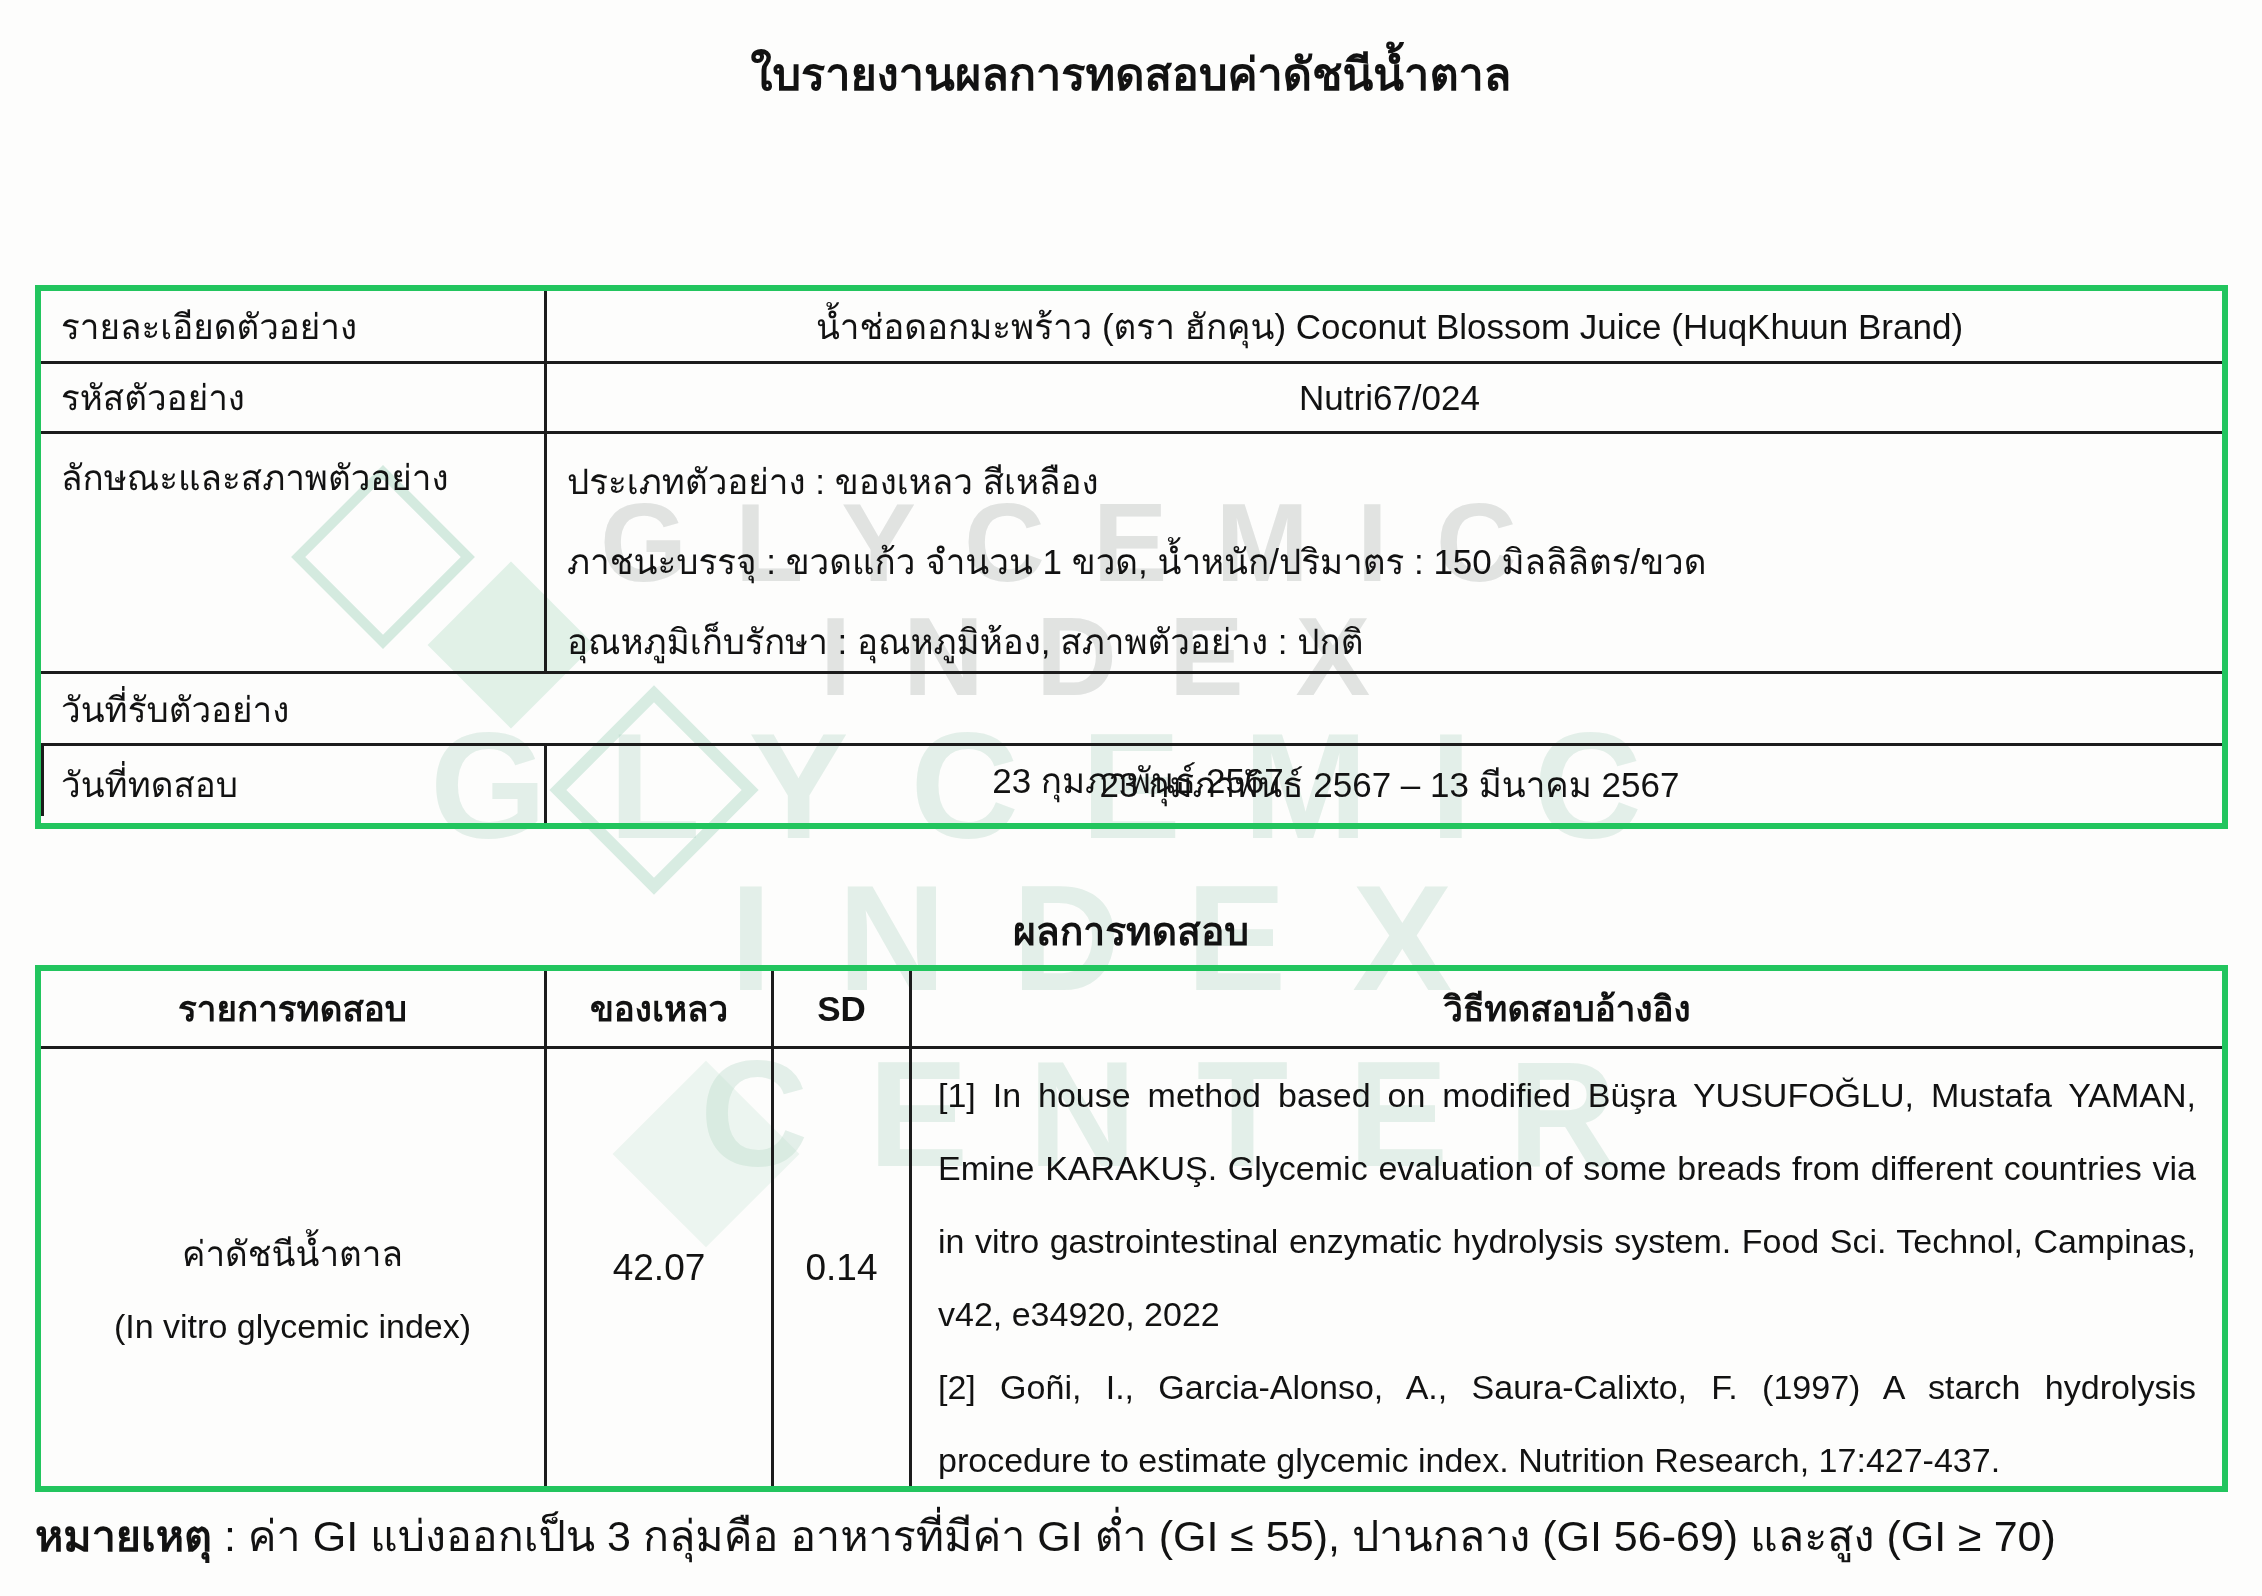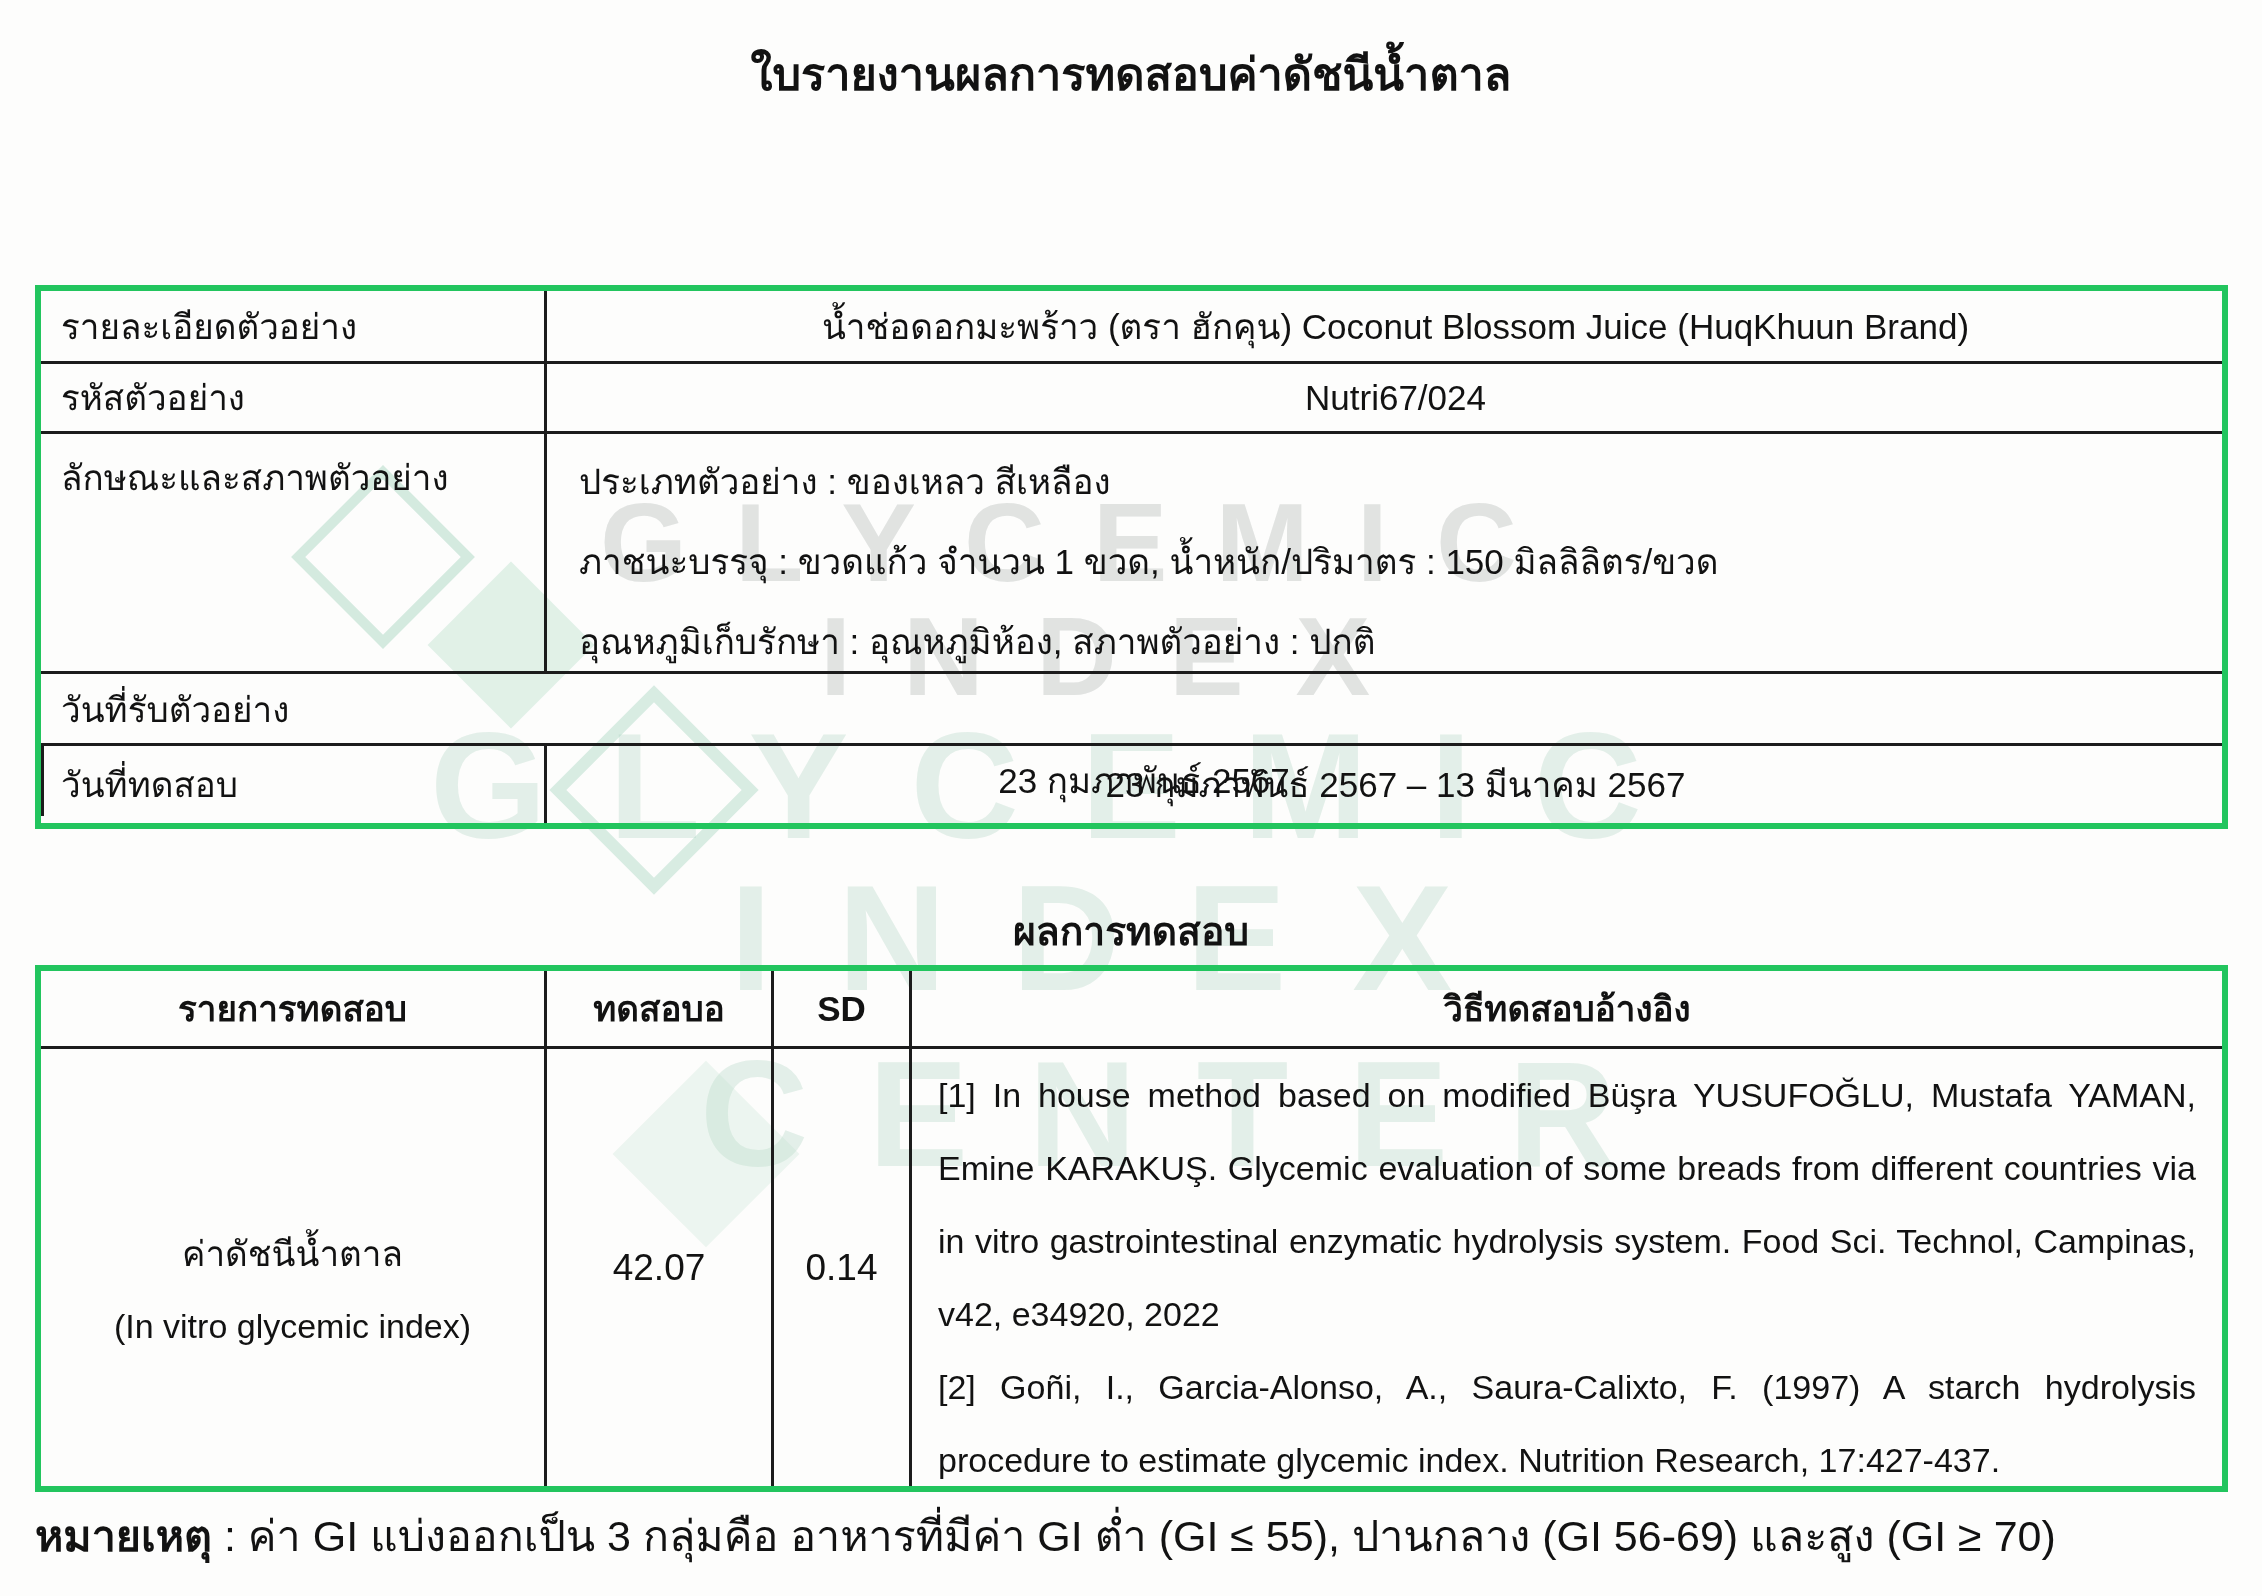--- a/index.html
+++ b/index.html
@@ -30,21 +30,21 @@
     font-size:45px;font-weight:bold;
   }
   .tbl{position:absolute;left:35px;width:2193px;border:6px solid #22c55e;box-sizing:border-box;background:transparent;}
   .trow{display:flex;border-top:3px solid #1c1c1c;box-sizing:border-box;}
   .trow:first-child{border-top:none;}
   .cell{box-sizing:border-box;border-left:3px solid #1c1c1c;display:flex;}
   .cell:first-child{border-left:none;}
   
   .sample-table{top:285px;}
   .sample-table .lab{width:503px;padding:8px 10px 8px 20px;font-size:35px;align-items:flex-start;}
-  .sample-table .val{flex:1;padding:8px 10px 8px 32px;font-size:35px;flex-direction:column;justify-content:center;}
+  .sample-table .val{flex:1;padding:8px 10px 8px 20px;font-size:35px;flex-direction:column;justify-content:center;}
   .r-single{height:70px;}
   .r-single .lab,.r-single .val{align-items:center;flex-direction:row;}
   .r4{height:72px;flex-direction:column;}.r5{height:80px;}
   .r-multi{height:240px;}
   .r-multi .lab{padding-top:16px;}
   .r-multi .val{justify-content:flex-start;}
   .r-multi .val div{line-height:80px;}
   
   .section-heading{
     position:absolute;top:900px;left:0;width:2262px;text-align:center;
@@ -112,21 +112,21 @@
         <div class="cell lab">วันที่ทดสอบ</div>
         <div class="cell val">23 กุมภาพันธ์ 2567 – 13 มีนาคม 2567</div>
       </div>
     </div>
 
     <div class="section-heading">ผลการทดสอบ</div>
 
     <div class="tbl results-table">
       <div class="trow res-head">
         <div class="cell c1">รายการทดสอบ</div>
-        <div class="cell c2">ทดสอบอ</div>
+        <div class="cell c2">ของเหลว</div>
         <div class="cell c3">SD</div>
         <div class="cell c4">วิธีทดสอบอ้างอิง</div>
       </div>
       <div class="trow res-body">
         <div class="cell c1">
           <div class="th">ค่าดัชนีน้ำตาล</div>
           <div class="en">(In vitro glycemic index)</div>
         </div>
         <div class="cell c2">42.07</div>
         <div class="cell c3">0.14</div>

